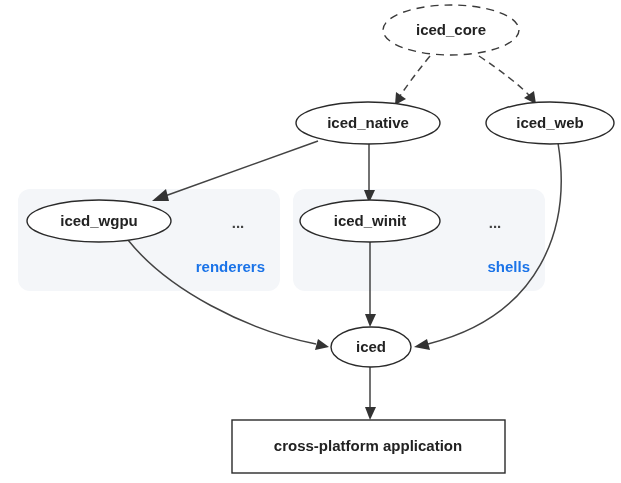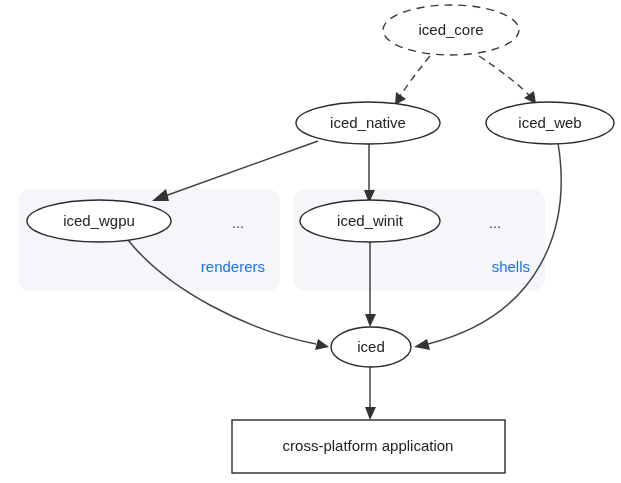--- a/index.html
+++ b/index.html
@@ -7,20 +7,21 @@
     padding: 0;
     background: #ffffff;
   }
   #diagram-root {
     position: relative;
     width: 621px;
     height: 483px;
     background: #ffffff;
     font-family: "Liberation Sans", sans-serif;
     overflow: hidden;
+    font-weight: bold;
   }
   svg.canvas {
     position: absolute;
     left: 0;
     top: 0;
     width: 621px;
     height: 483px;
   }
   .node-label {
     font-family: "Liberation Sans", sans-serif;

